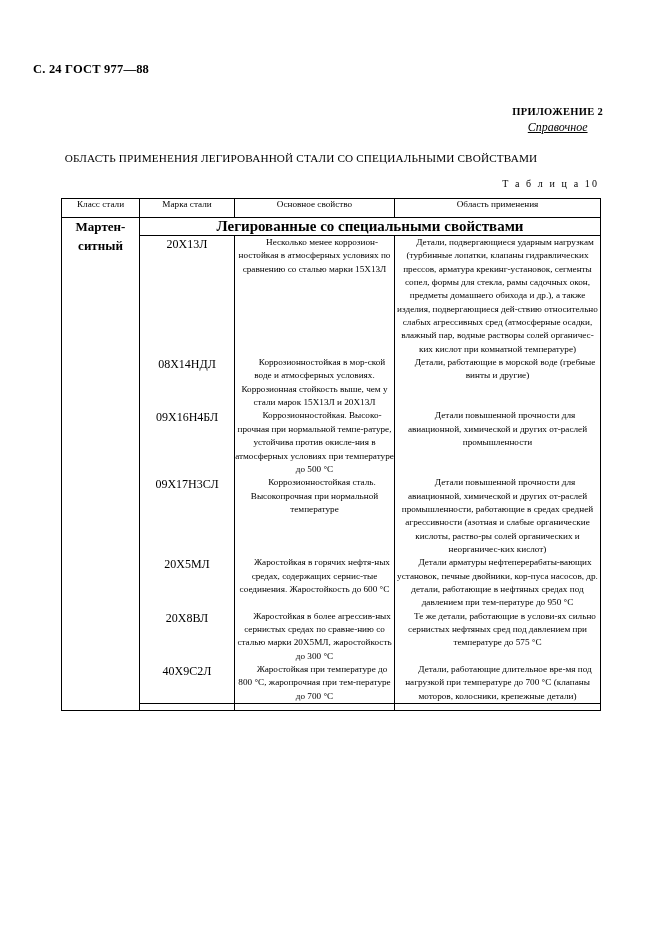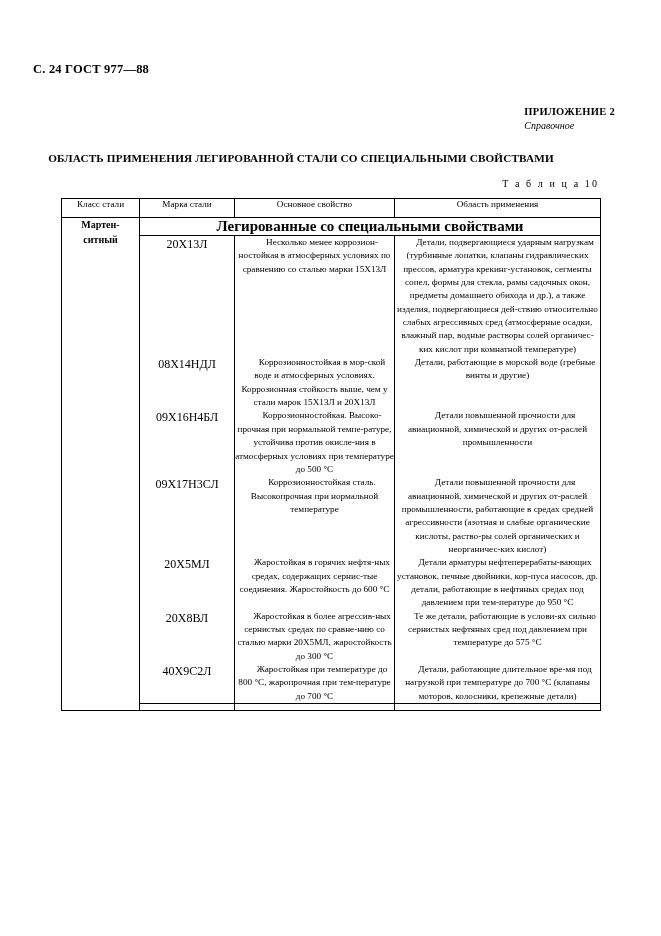--- a/index.html
+++ b/index.html
@@ -26,41 +26,42 @@
     position: absolute;
     top: 62px;
     left: 33px;
     font-size: 12.5px;
     font-weight: bold;
     letter-spacing: 0.2px;
   }
   .appendix-block {
     position: absolute;
     top: 105px;
-    right: 46px;
-    text-align: left;
+    right: 58px;
+    text-align: center;
     line-height: 1.35;
   }
   .appendix-title {
     font-size: 10.5px;
     font-weight: bold;
     letter-spacing: 0.3px;
   }
   .appendix-sub {
-    font-size: 10px;
+    font-size: 12px;
     font-style: italic;
+    text-decoration: underline;
   }
   .doc-title {
     position: absolute;
     top: 152px;
     left: 0;
     width: 602px;
     text-align: center;
     font-size: 11.2px;
-    font-weight: bold;
+    font-weight: normal;
     letter-spacing: 0.15px;
   }
   .table-caption {
     position: absolute;
     top: 178px;
     right: 62px;
     font-size: 10px;
     letter-spacing: 2.1px;
   }
   table.main {
@@ -88,21 +89,21 @@
   .sec-row td {
     text-align: center;
     font-weight: bold;
     font-size: 15px;
     padding: 4px 0 3px 0;
     border-top: 1px solid #000;
     border-bottom: none;
   }
   td.cls {
     text-align: center;
-    font-size: 10px;
+    font-size: 13px;
     vertical-align: middle;
     line-height: 1.45;
   }
   td.grade {
     text-align: center;
     font-size: 12px;
     padding-top: 8px;
     line-height: 1.45;
   }
   td.prop, td.app {

